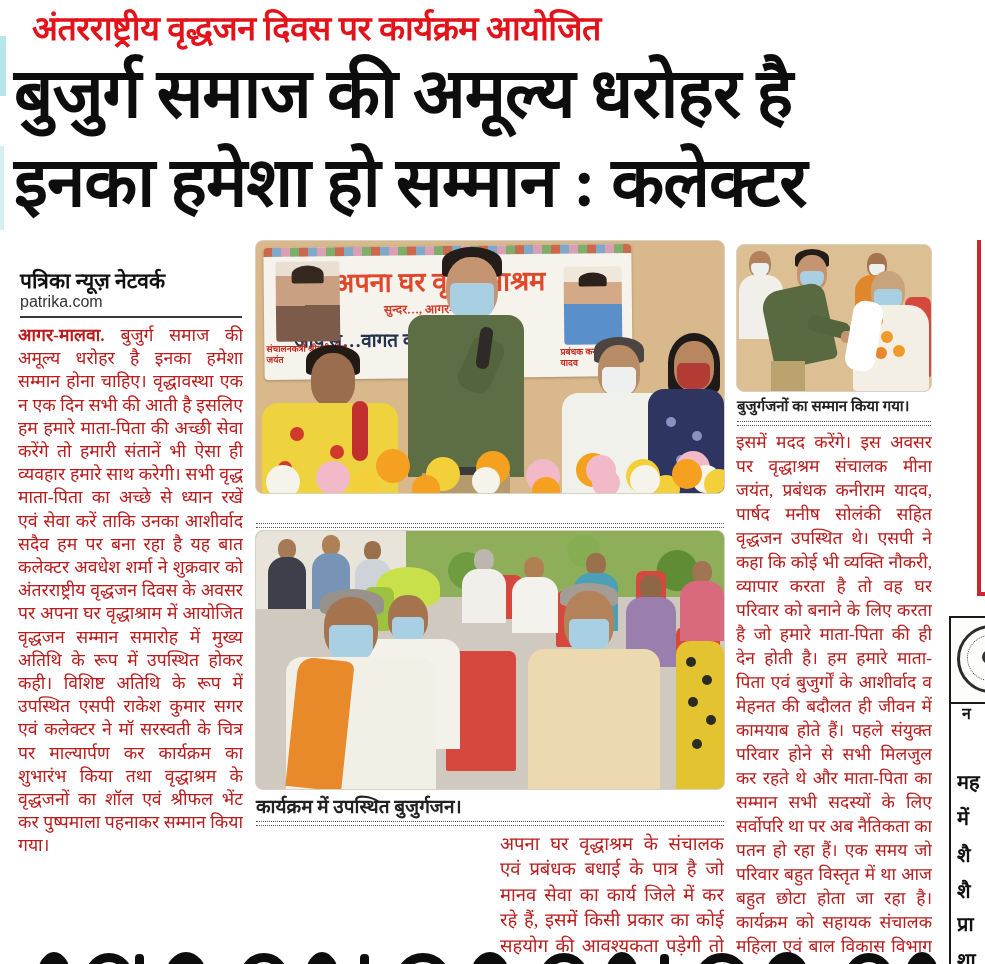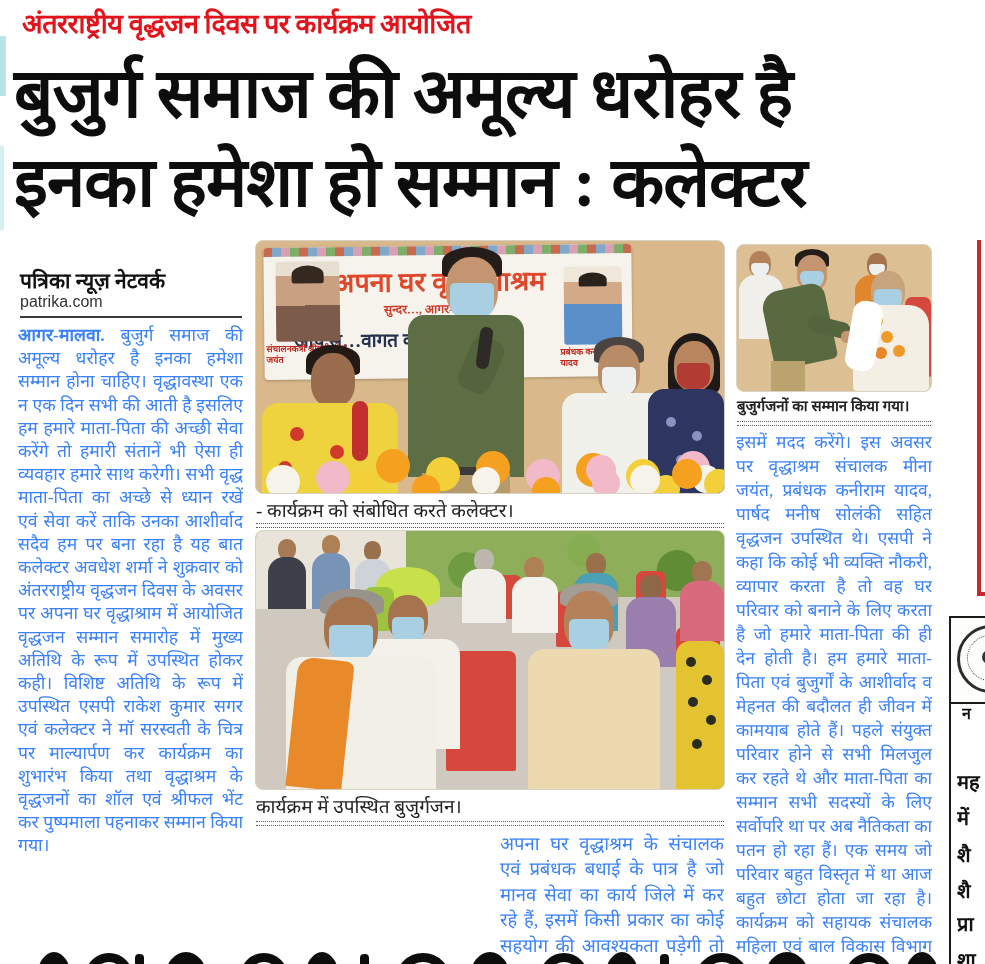--- a/index.html
+++ b/index.html
@@ -1,30 +1,30 @@
 <!DOCTYPE html>
 <html lang="hi"><head>
 <meta charset="utf-8">
 <style>
   html,body{margin:0;padding:0;background:#ffffff;}
   #page{position:relative;width:985px;height:964px;background:#ffffff;overflow:hidden;
         font-family:"Liberation Serif", serif;color:#1b1b1b;}
   .abs{position:absolute;}
   
-  .kicker{left:22px;top:4px;width:620px;font-size:27px;font-weight:800;color:#e2131a;
+  .kicker{left:32px;top:4px;width:620px;font-size:34px;font-weight:800;color:#e2131a;
           letter-spacing:-.5px;}
   .headline{left:14px;top:50px;width:960px;font-size:69px;line-height:89px;font-weight:800;
             color:#0d0d0d;letter-spacing:-1px;}
   
   .agency{left:20px;top:266px;font-size:21px;font-weight:800;color:#111;}
   .site{left:20px;top:293px;font-size:16px;color:#333;font-family:"Liberation Sans",sans-serif;}
   .rule{height:2px;background:#3a3a3a;}
   .dotrule{height:3px;border-top:1.5px dotted #5a5a5a;border-bottom:1.5px dotted #5a5a5a;}
   
-  .body-text{font-size:17.6px;line-height:23.2px;text-align:justify;color:#3b82f6;}
+  .body-text{font-size:17.6px;line-height:23.2px;text-align:justify;color:#b91c1c;}
   .body-text p{margin:0;}
   .lead{font-weight:800;}
   .caption{font-size:19px;color:#222;}
   .caption-sm{font-size:15px;color:#222;}
   
   .photo{overflow:hidden;border-radius:8px;border:1px solid #d8d2c4;}
   .head{position:absolute;border-radius:46% 46% 42% 42%;}
   .hair{position:absolute;border-radius:50% 50% 12% 12%;}
   .mask{position:absolute;border-radius:5px 5px 12px 12px;}
   .torso{position:absolute;border-radius:16px 16px 0 0;}
@@ -114,21 +114,20 @@
       <div class="torso" style="left:392px;top:148px;width:76px;height:104px;background:#2e3560;"></div>
       <div class="fl" style="left:410px;top:176px;width:10px;height:10px;background:#8a92c2;box-shadow:26px 14px 0 #8a92c2,10px 38px 0 #8a92c2;"></div>
     </div>
 
     <div>
       <div class="fl" style="left:120px;top:208px;width:34px;height:34px;background:#f5a01f;box-shadow:50px 8px 0 #f3d03a,100px 2px 0 #f5a01f,150px 10px 0 #f2b9c9,200px 4px 0 #f5a01f,250px 10px 0 #f3d03a,300px 2px 0 #f2b9c9,-60px 12px 0 #f2b9c9,-110px 16px 0 #f6f3ea;"></div>
       <div class="fl" style="left:96px;top:228px;width:28px;height:28px;background:#f3d03a;box-shadow:60px 6px 0 #f5a01f,120px -2px 0 #f6f3ea,180px 8px 0 #f5a01f,240px 0 0 #f2b9c9,300px 6px 0 #f3d03a,340px -4px 0 #f6f3ea;"></div>
       <div class="fl" style="left:330px;top:214px;width:30px;height:30px;background:#f2b9c9;box-shadow:44px 10px 0 #f6f3ea,86px 4px 0 #f5a01f,118px 14px 0 #f3d03a;"></div>
     </div>
   </div>
-  <div class="abs caption" style="left:256px;top:497px;width:468px;">- कार्यक्रम को संबोधित करते कलेक्टर।</div>
   <div class="abs dotrule" style="left:256px;top:523px;width:468px;"></div>
 
   <div class="abs photo" style="left:255px;top:530px;width:468px;height:258px;background:#cfc9bf;">
     <div class="abs" style="left:0;top:0;width:468px;height:66px;background:radial-gradient(circle at 20% 40%,#5f8c34 0 14px,transparent 15px),radial-gradient(circle at 45% 60%,#6f9c40 0 18px,transparent 19px),radial-gradient(circle at 70% 30%,#86ad52 0 16px,transparent 17px),radial-gradient(circle at 90% 60%,#5f8c34 0 20px,transparent 21px),#8fae5a;"></div>
     <div class="abs" style="left:0;top:0;width:150px;height:78px;background:#e9e4da;"></div>
 
     <div>
       <div class="head" style="left:22px;top:8px;width:18px;height:20px;background:#a57a55;"></div>
       <div class="torso" style="left:12px;top:26px;width:38px;height:52px;background:#3d3f4a;"></div>
       <div class="head" style="left:66px;top:4px;width:18px;height:20px;background:#b08055;"></div>
@@ -177,21 +176,21 @@
       <div class="head" style="left:308px;top:60px;width:50px;height:60px;background:#b3825a;"></div>
       <div class="mask" style="left:313px;top:88px;width:40px;height:32px;background:#a9d0e2;"></div>
       <div class="torso" style="left:272px;top:118px;width:132px;height:140px;background:#ecd9b0;"></div>
     </div>
 
     <div>
       <div class="abs" style="left:420px;top:110px;width:48px;height:148px;background:#e3c32f;border-radius:14px 14px 0 0;"></div>
       <div class="fl" style="left:430px;top:126px;width:10px;height:10px;background:#2b2b22;box-shadow:16px 18px 0 #2b2b22,2px 40px 0 #2b2b22,20px 58px 0 #2b2b22,6px 82px 0 #2b2b22;"></div>
     </div>
   </div>
-  <div class="abs caption" style="left:256px;top:793px;width:468px;font-weight:400;">कार्यक्रम में उपस्थित बुजुर्गजन।</div>
+  <div class="abs caption" style="left:256px;top:793px;width:468px;font-weight:700;">कार्यक्रम में उपस्थित बुजुर्गजन।</div>
   <div class="abs dotrule" style="left:256px;top:821px;width:468px;"></div>
 
   <div class="abs body-text" style="left:500px;top:832px;width:224px;height:128px;font-size:18.4px;line-height:25.4px;overflow:hidden;">अपना घर वृद्धाश्रम के संचालक एवं प्रबंधक बधाई के पात्र है जो मानव सेवा का कार्य जिले में कर रहे हैं, इसमें किसी प्रकार का कोई सहयोग की आवश्यकता पड़ेगी तो अवश्य</div>
 
   <div class="abs photo grain" style="left:736px;top:244px;width:194px;height:146px;background:#dcc094;">
     <div>
       <div class="head" style="left:12px;top:6px;width:22px;height:26px;background:#b3825a;"></div>
       <div class="mask" style="left:14px;top:18px;width:18px;height:14px;background:#eef0ef;"></div>
       <div class="torso" style="left:2px;top:30px;width:44px;height:64px;background:#f0efe9;"></div>
     </div>

